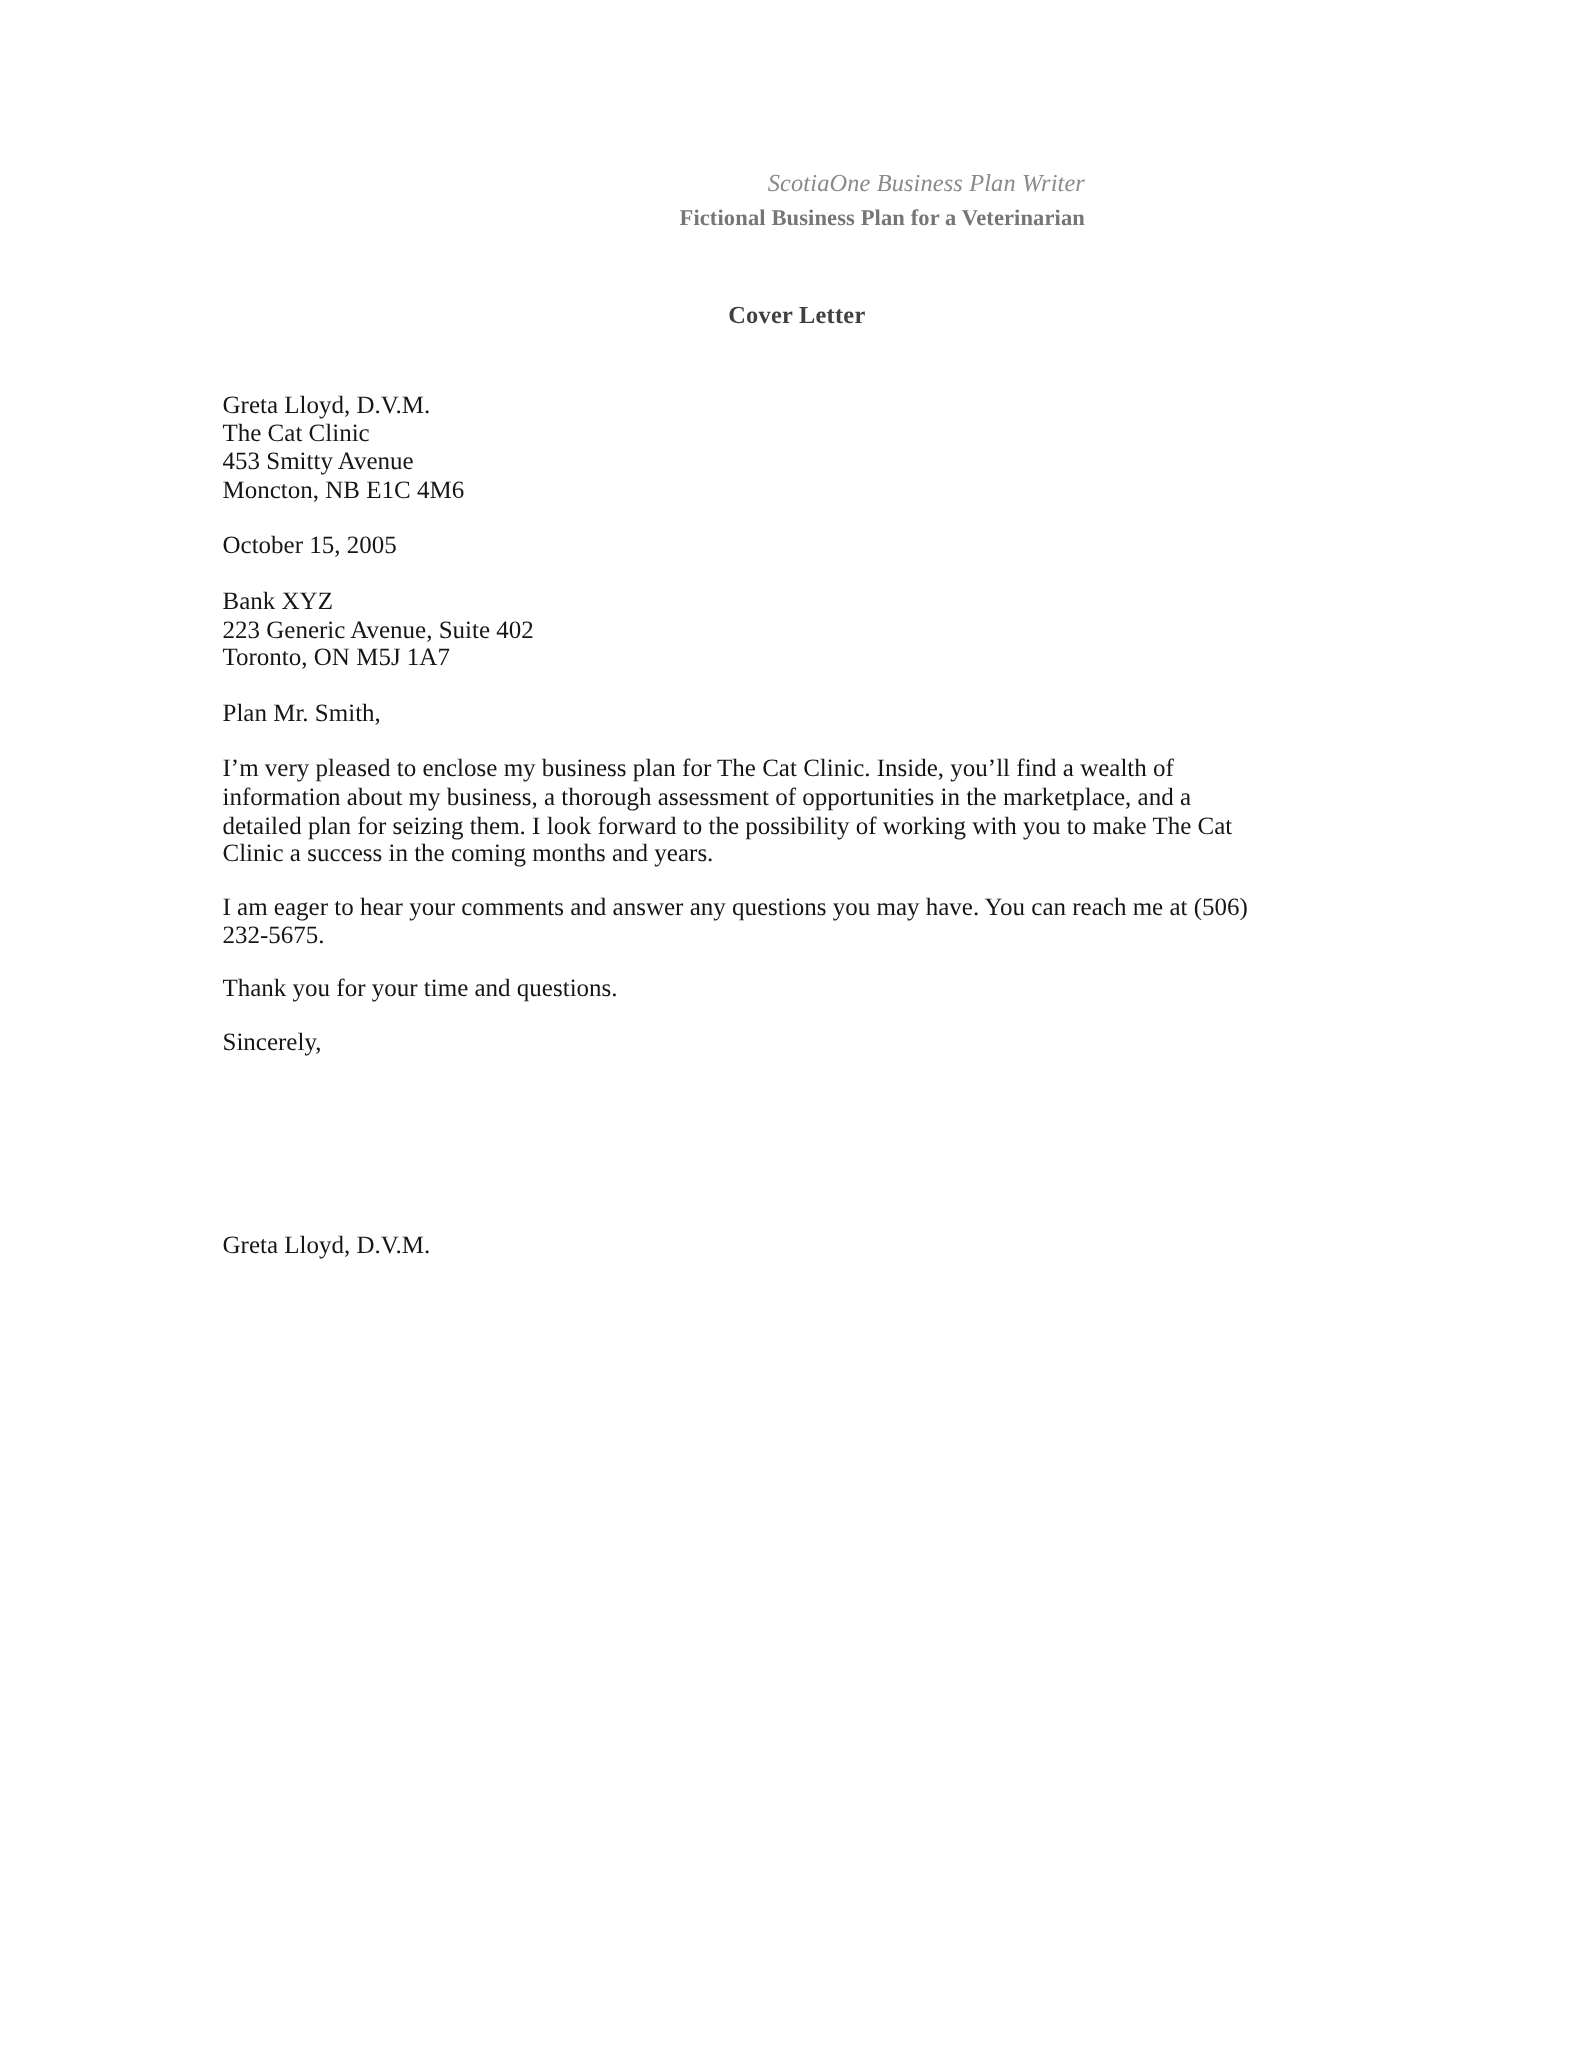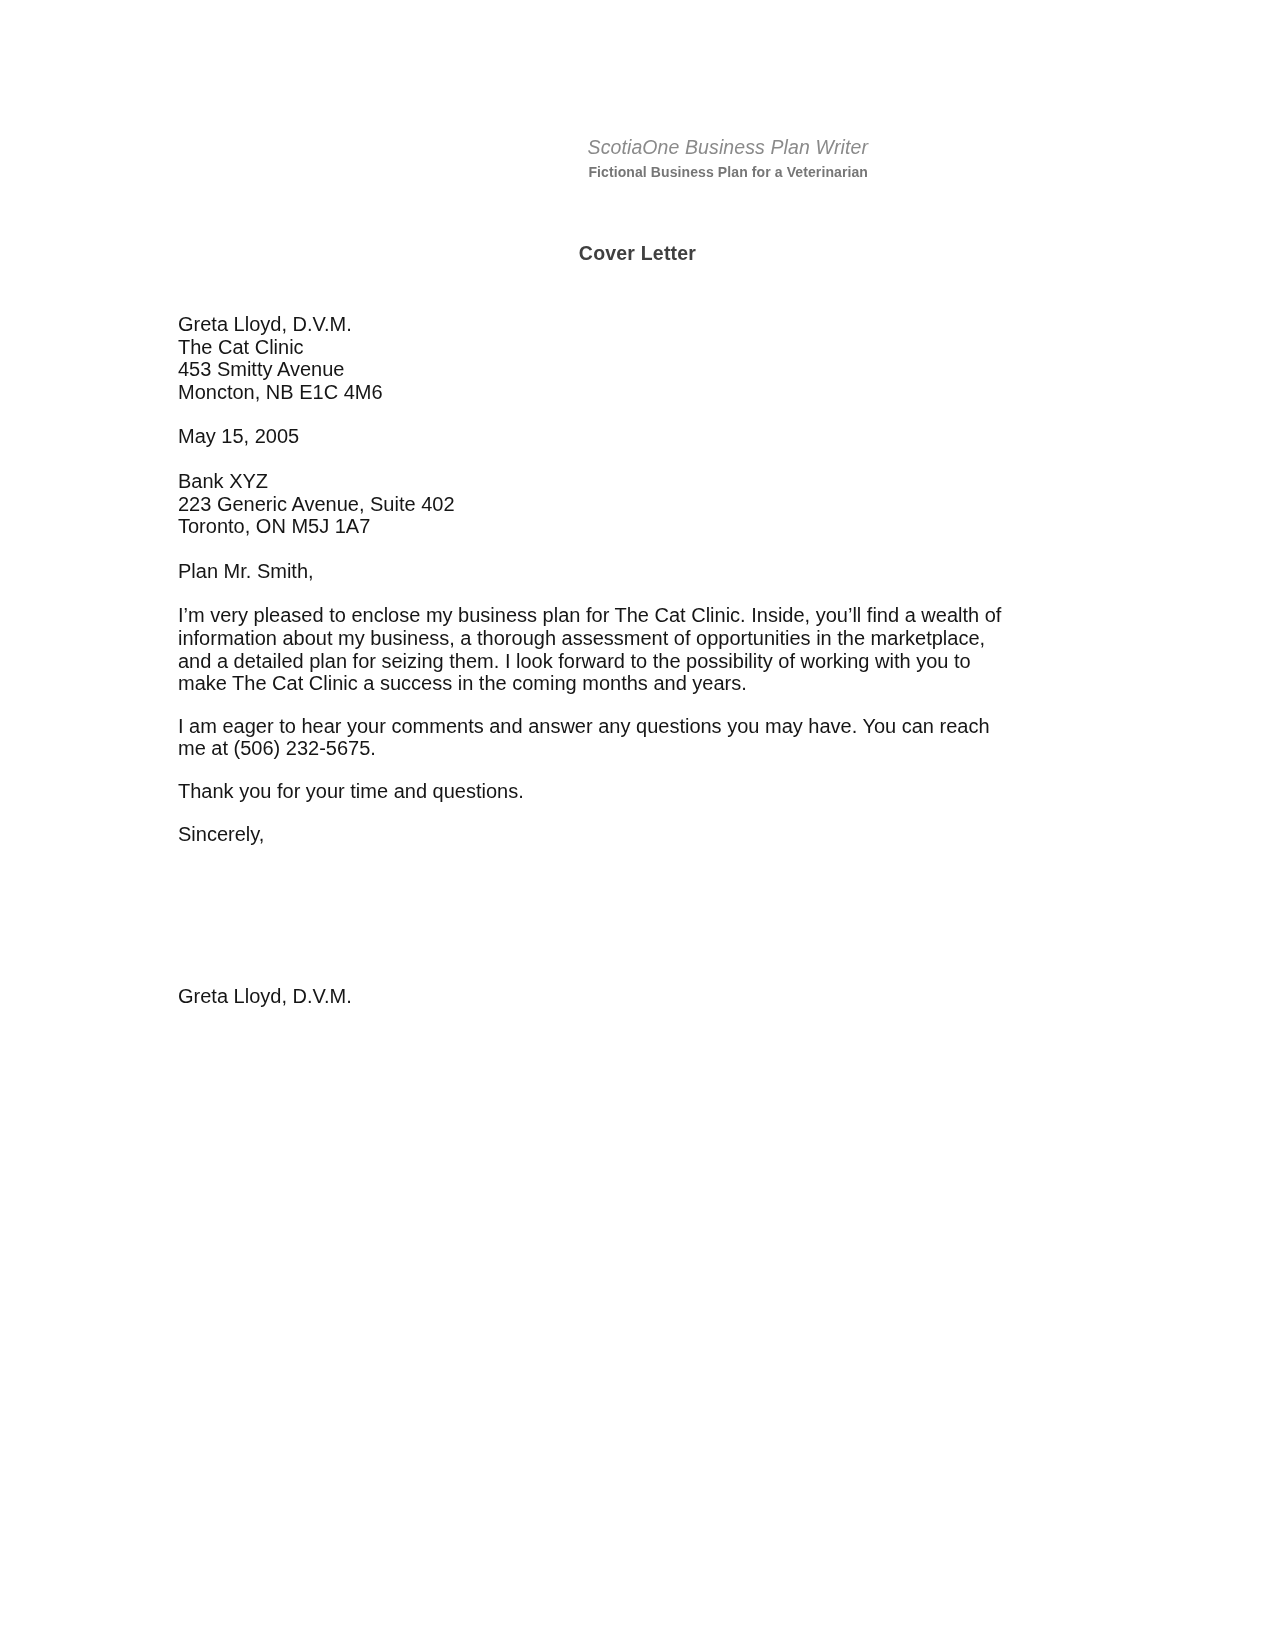--- a/index.html
+++ b/index.html
@@ -5,21 +5,21 @@
   html, body {
     margin: 0;
     padding: 0;
     background: #ffffff;
   }
   .page {
     position: relative;
     width: 1100px;
     height: 1650px;
     background: #ffffff;
-    font-family: Liberation Sans, sans-serif;
+    font-family: Liberation Serif, serif;
     color: #000000;
     overflow: hidden;
     box-sizing: border-box;
   }
 
   
   .doc-header {
     position: absolute;
     top: 138px;
     right: 232px;
@@ -28,21 +28,21 @@
   }
   .header-line1 {
     font-style: italic;
     font-size: 19.5px;
     color: #8a8a8a;
     letter-spacing: 0.1px;
     white-space: nowrap;
   }
   .header-line2 {
     font-weight: bold;
-    font-size: 14px;
+    font-size: 18px;
     color: #767676;
     margin-top: 7px;
     letter-spacing: 0.1px;
     white-space: nowrap;
   }
 
   
   .doc-title {
     position: absolute;
     top: 242px;
@@ -99,21 +99,21 @@
   <div class="letter-body">
 
     <div class="block">
       <span class="line">Greta Lloyd, D.V.M.</span>
       <span class="line">The Cat Clinic</span>
       <span class="line">453 Smitty Avenue</span>
       <span class="line">Moncton, NB E1C 4M6</span>
     </div>
 
     <div class="block">
-      <span class="line">May 15, 2005</span>
+      <span class="line">October 15, 2005</span>
     </div>
 
     <div class="block">
       <span class="line">Bank XYZ</span>
       <span class="line">223 Generic Avenue, Suite 402</span>
       <span class="line">Toronto, ON M5J 1A7</span>
     </div>
 
     <div class="block">
       <span class="line">Plan Mr. Smith,</span>

